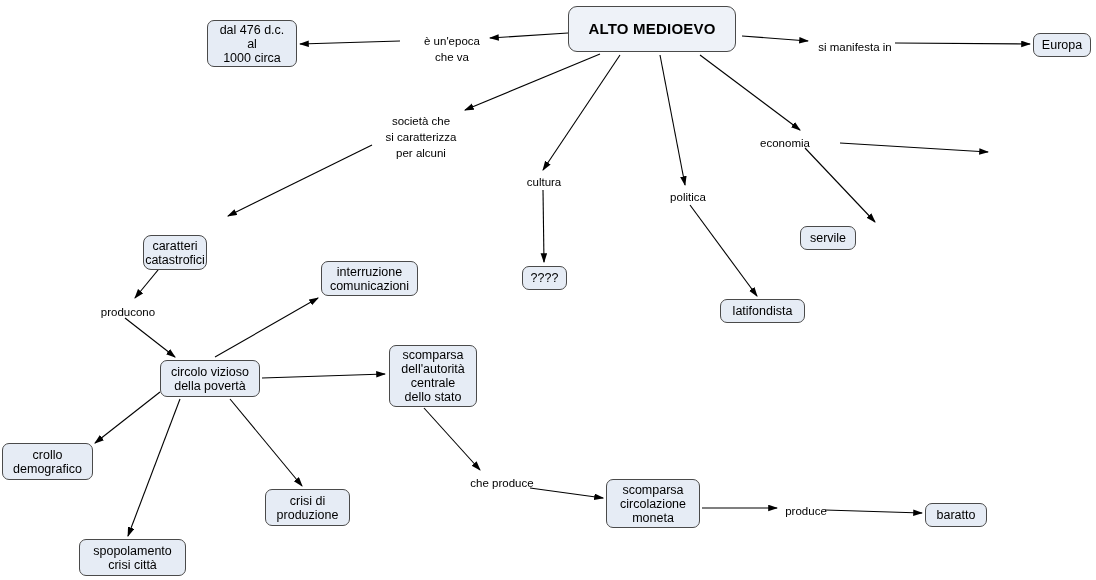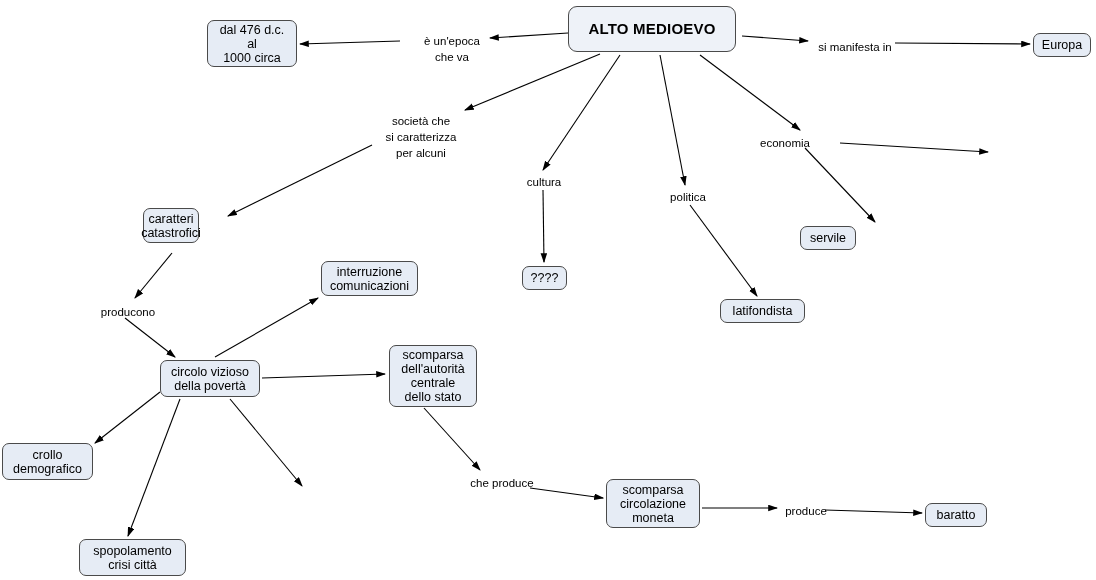--- a/index.html
+++ b/index.html
@@ -109,32 +109,34 @@
   </svg>
 
   <div class="node root" style="left:568px;top:6px;width:168px;height:46px;">ALTO MEDIOEVO</div>
   <div class="node" style="left:207px;top:20px;width:90px;height:47px;">dal 476 d.c.
 al
 1000 circa</div>
   <div class="node" style="left:1033px;top:33px;width:58px;height:24px;">Europa</div>
   <div class="node" style="left:800px;top:226px;width:56px;height:24px;">servile</div>
   <div class="node" style="left:720px;top:299px;width:85px;height:24px;">latifondista</div>
   <div class="node" style="left:522px;top:266px;width:45px;height:24px;">????</div>
-  <div class="node" style="left:143px;top:208px;width:56px;height:35px;">caratteri
+  <div class="node" style="left:143px;top:235px;width:64px;height:35px;border-radius:8px;">caratteri
 catastrofici</div>
   <div class="node" style="left:321px;top:261px;width:97px;height:35px;">interruzione
 comunicazioni</div>
   <div class="node" style="left:160px;top:360px;width:100px;height:37px;">circolo vizioso
 della povertà</div>
   <div class="node" style="left:389px;top:345px;width:88px;height:62px;">scomparsa
 dell'autorità
 centrale
 dello stato</div>
   <div class="node" style="left:2px;top:443px;width:91px;height:37px;">crollo
 demografico</div>
+  <div class="node" style="left:265px;top:489px;width:85px;height:37px;">crisi di
+produzione</div>
   <div class="node" style="left:79px;top:539px;width:107px;height:37px;">spopolamento
 crisi città</div>
   <div class="node" style="left:606px;top:479px;width:94px;height:49px;">scomparsa
 circolazione
 moneta</div>
   <div class="node" style="left:925px;top:503px;width:62px;height:24px;">baratto</div>
 
   <div class="label" style="left:412px;top:33px;width:80px;">è un'epoca
 che va</div>
   <div class="label" style="left:813px;top:39px;width:84px;">si manifesta in</div>

